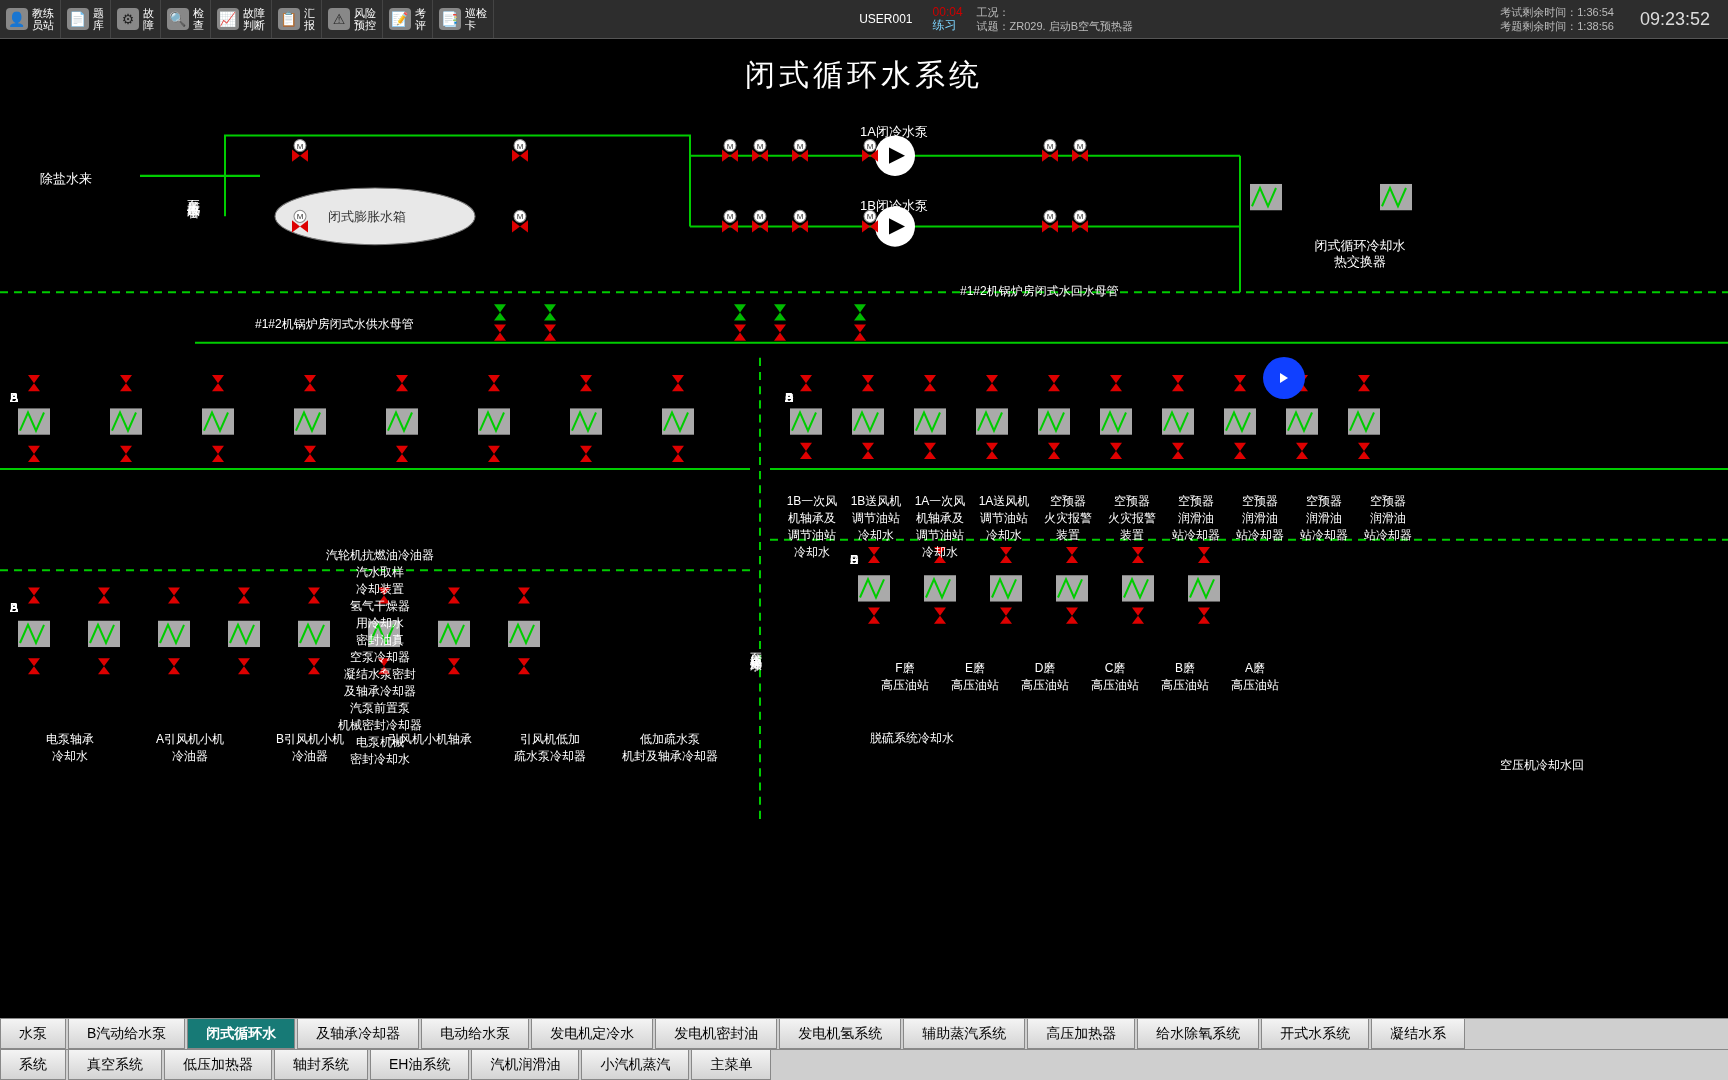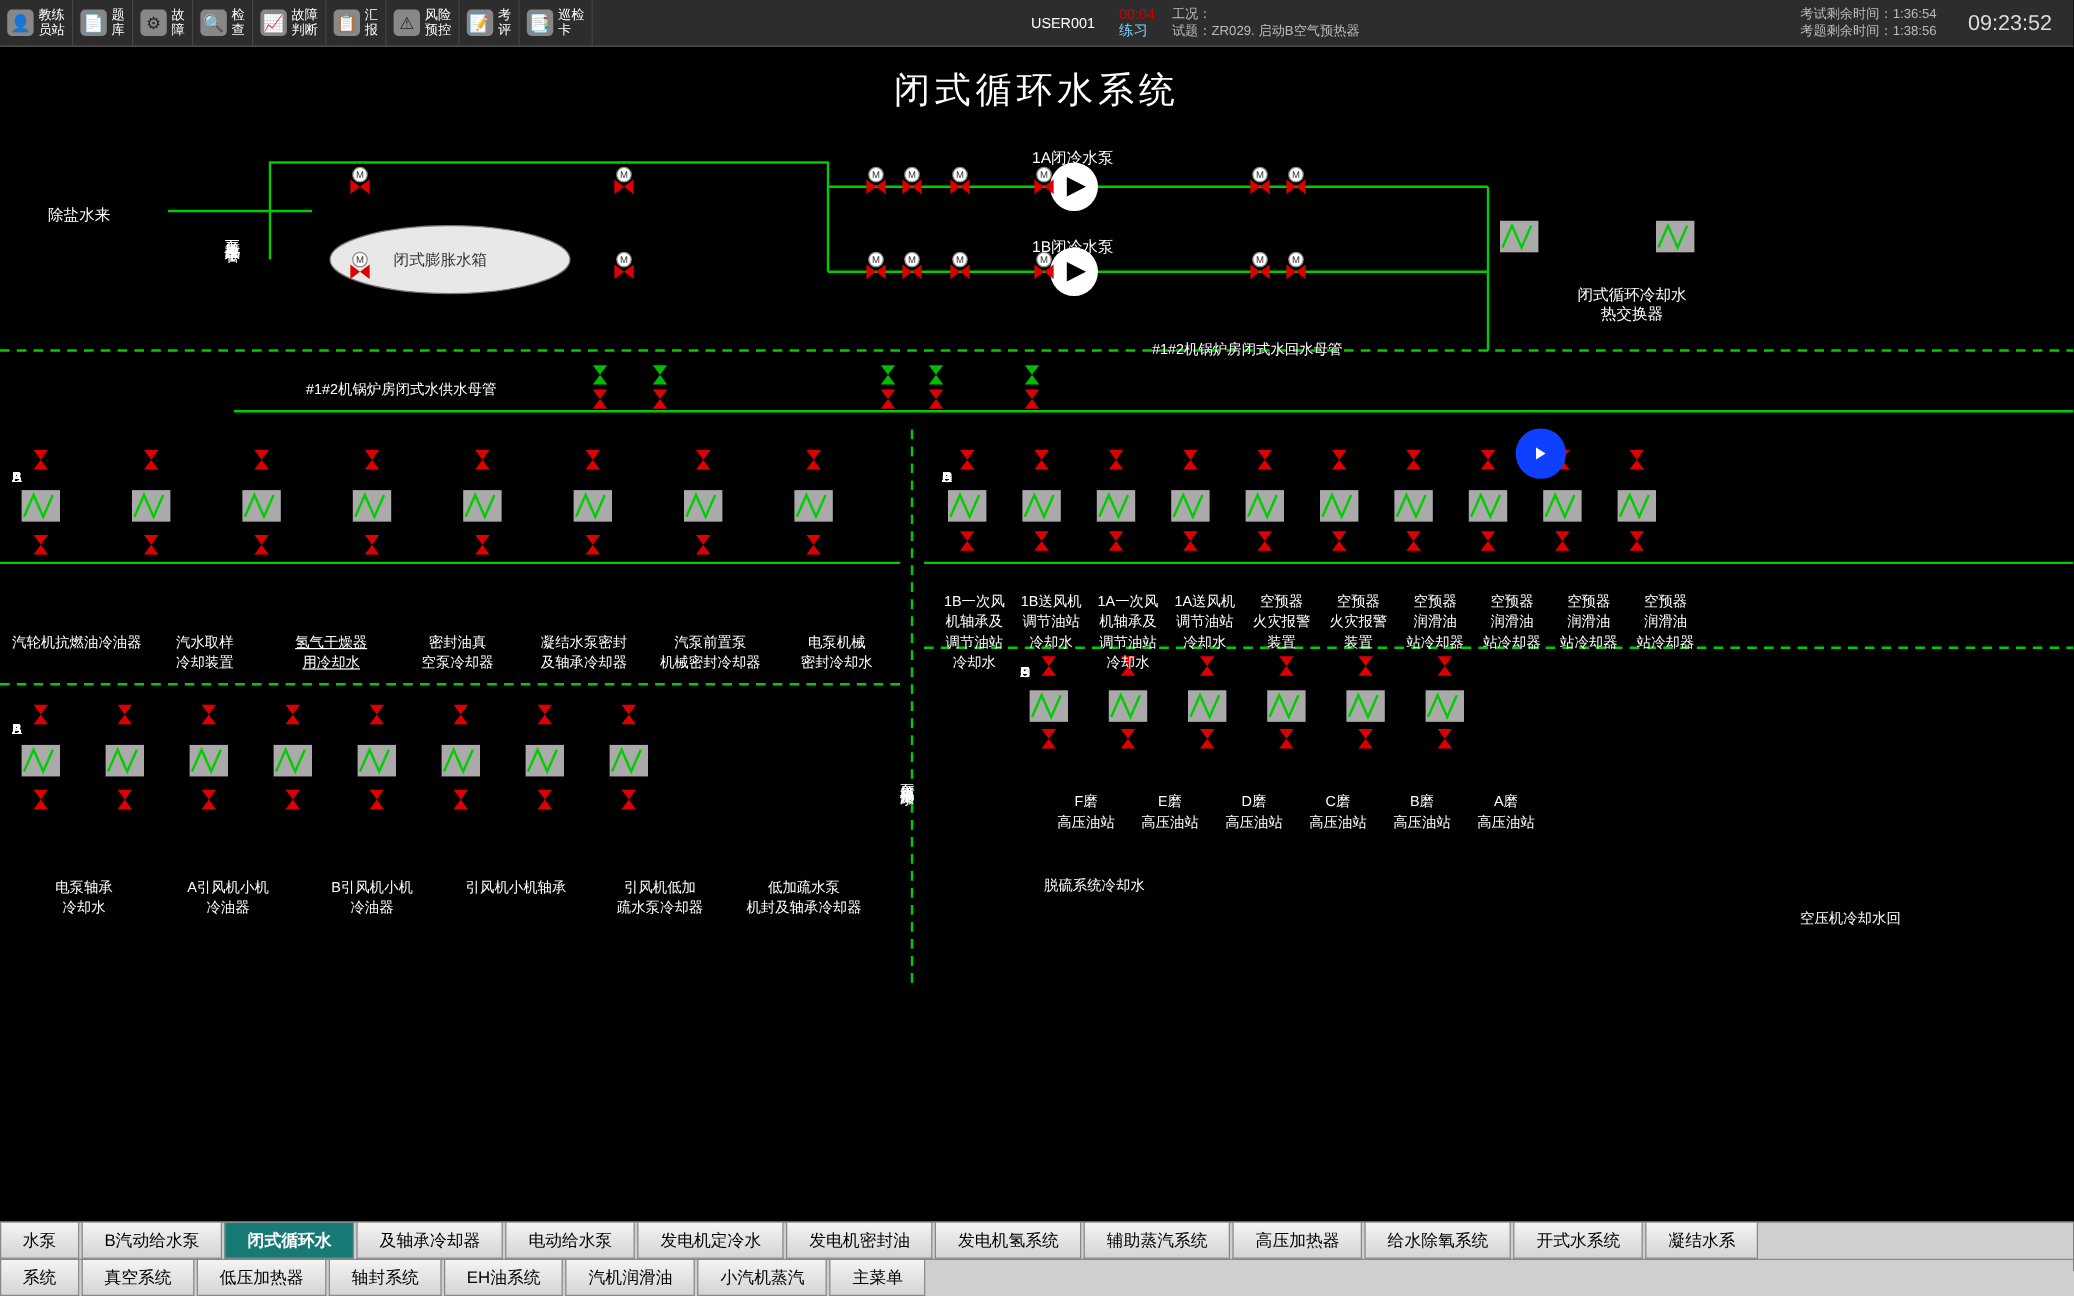--- a/index.html
+++ b/index.html
@@ -345,25 +345,25 @@
     </div>
   <div id="letters4" style="position:absolute;top:458px;left:850px;width:420px;display:flex;">
       <span class="lbl sm center" style="flex: 1 1 0%;">F</span>
       <span class="lbl sm center" style="flex: 1 1 0%;">E</span>
       <span class="lbl sm center" style="flex: 1 1 0%;">D</span>
       <span class="lbl sm center" style="flex: 1 1 0%;">C</span>
       <span class="lbl sm center" style="flex: 1 1 0%;">B</span>
       <span class="lbl sm center" style="flex: 1 1 0%;">A</span>
     </div>
   
-  <div id="cap1" style="position:absolute;top:432px;left:10px;width:740px;display:flex;">
+  <div id="cap1" style="position:absolute;top:452px;left:10px;width:740px;display:flex;flex-direction:column;">
       <span class="lbl sm center" style="flex: 1 1 0%; position: static; white-space: pre;">汽轮机抗燃油冷油器</span>
       <span class="lbl sm center" style="flex: 1 1 0%; position: static; white-space: pre;">汽水取样
 冷却装置</span>
-      <span class="lbl sm center" style="flex: 1 1 0%; position: static; white-space: pre; text-decoration: underline;">氢气干燥器
+      <span class="lbl sm center" style="flex: 1 1 0%; position: static; white-space: pre;">氢气干燥器
 用冷却水</span>
       <span class="lbl sm center" style="flex: 1 1 0%; position: static; white-space: pre;">密封油真
 空泵冷却器</span>
       <span class="lbl sm center" style="flex: 1 1 0%; position: static; white-space: pre;">凝结水泵密封
 及轴承冷却器</span>
       <span class="lbl sm center" style="flex: 1 1 0%; position: static; white-space: pre;">汽泵前置泵
 机械密封冷却器</span>
       <span class="lbl sm center" style="flex: 1 1 0%; position: static; white-space: pre;">电泵机械
 密封冷却水</span>
     </div>

